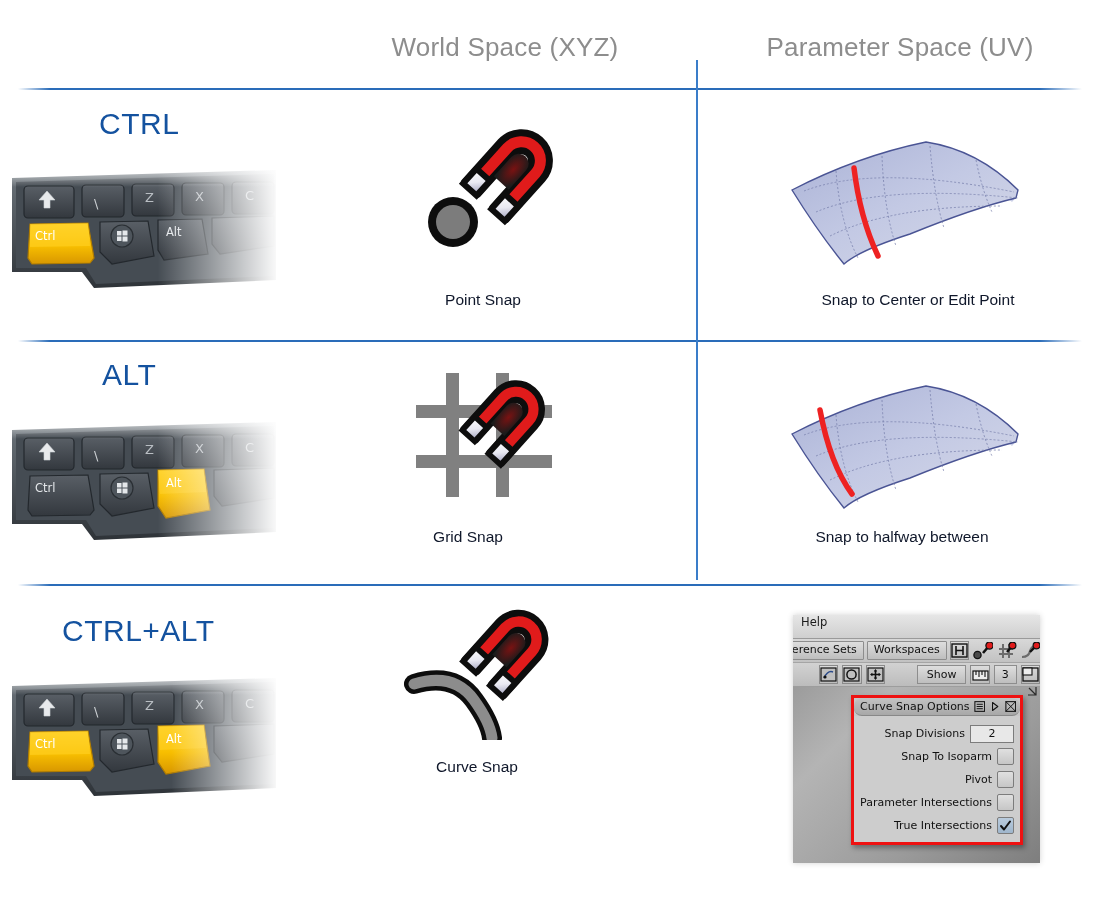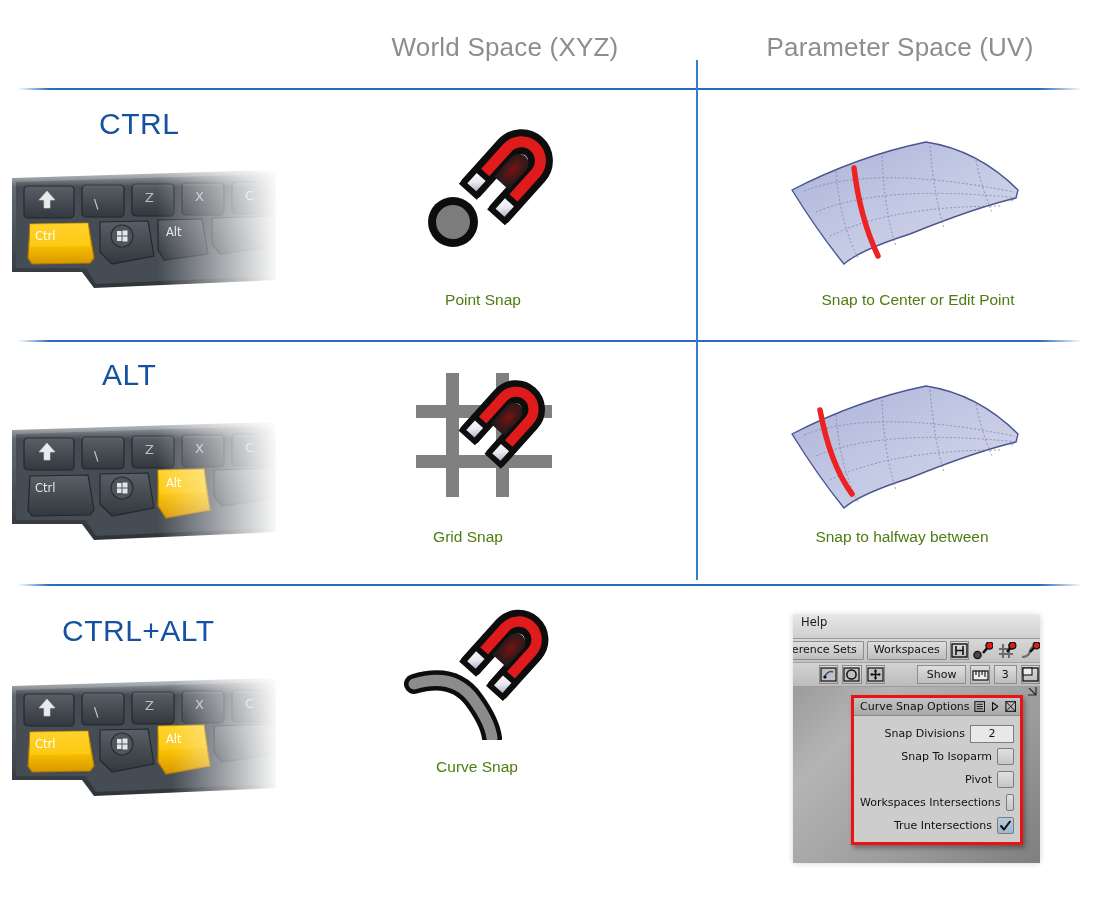--- a/index.html
+++ b/index.html
@@ -59,21 +59,21 @@
   .icon-cell svg { display: block; width: 100%; height: 100%; }
 
   
   .surf { position: absolute; }
   #sf-1 { left: 778px; top: 128px; width: 258px; height: 150px; }
   #sf-2 { left: 778px; top: 372px; width: 258px; height: 150px; }
   .surf svg { display: block; width: 100%; height: 100%; }
 
   
   .caption {
-    position: absolute; color: #4d7c0f; font-size: 15.5px; text-align: center;
+    position: absolute; color: #0f172a; font-size: 15.5px; text-align: center;
     white-space: nowrap;
   }
   #cap-point { left: 383px; top: 291px; width: 200px; }
   #cap-iso   { left: 800px; top: 291px; width: 236px; }
   #cap-grid  { left: 368px; top: 528px; width: 200px; }
   #cap-half  { left: 786px; top: 528px; width: 232px; }
   #cap-curve { left: 377px; top: 758px; width: 200px; }
 
   
   #maya {
@@ -131,21 +131,21 @@
   #csd {
     position: absolute; left: 58px; top: 80px; width: 172px;
     border: 3px solid #ee1111;
     background: #c8c8c8;
     box-shadow: 2px 3px 5px rgba(0,0,0,.35);
   }
   #csd-titlebar {
     background: linear-gradient(to bottom,#c3c3c3,#a8a8a8);
     border-bottom: 1px solid #888;
     display: flex; align-items: center; justify-content: flex-end;
-    gap: 4px; padding: 2px 4px 2px 6px;
+    gap: 4px; padding: 2px 4px 2px 6px; border-radius: 8px;
   }
   #csd-title { font-size: 11px; color: #111; margin-right: auto; white-space: nowrap; }
   .csd-ticon { width: 13px; height: 13px; display: block; }
   #csd-body { background: #cdcdcd; padding: 8px 6px 7px 6px; }
   .csd-row {
     display: flex; align-items: center; justify-content: flex-end;
     gap: 5px; margin-bottom: 4px; height: 19px;
   }
   .csd-row:last-child { margin-bottom: 0; }
   .csd-lbl { font-size: 11px; color: #111; white-space: nowrap; }
@@ -624,21 +624,21 @@
           <span class="csd-lbl">Snap To Isoparm</span>
           <div class="csd-check"></div>
         </div>
 
         <div class="csd-row">
           <span class="csd-lbl">Pivot</span>
           <div class="csd-check"></div>
         </div>
 
         <div class="csd-row">
-          <span class="csd-lbl">Workspaces Intersections</span>
+          <span class="csd-lbl">Parameter Intersections</span>
           <div class="csd-check"></div>
         </div>
 
         <div class="csd-row">
           <span class="csd-lbl">True Intersections</span>
           <div class="csd-check on">
             <svg viewBox="0 0 13 13">
                 <path d="M2 7 L5 10.5 L11 2.5" fill="none" stroke="#111" stroke-width="2" stroke-linecap="round" stroke-linejoin="round"></path>
               </svg>
           </div>

